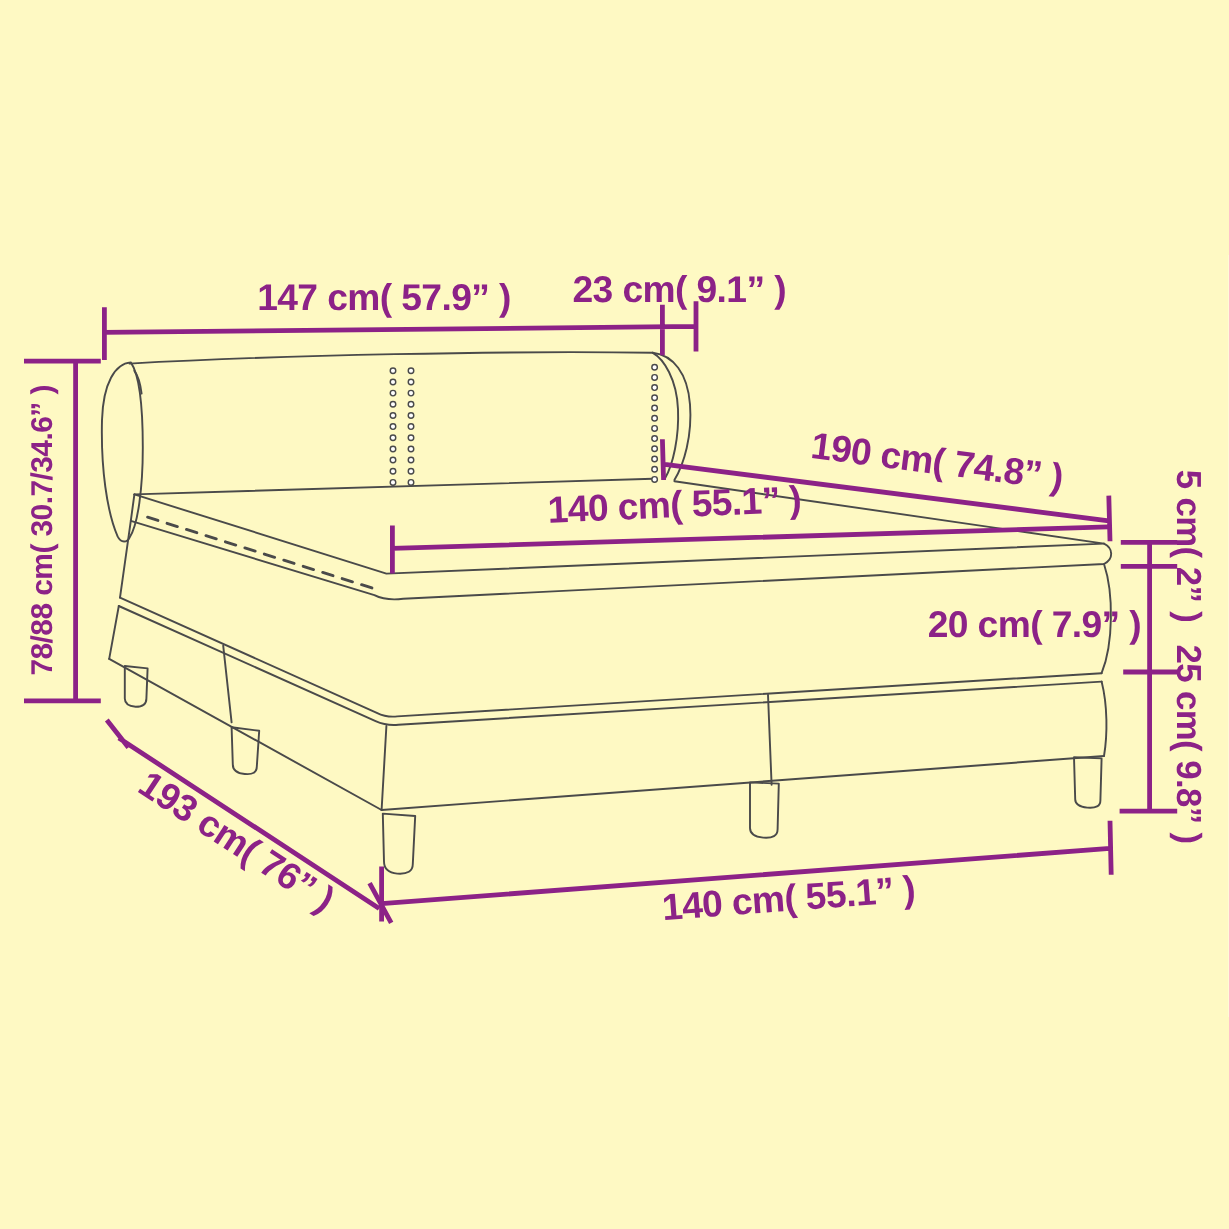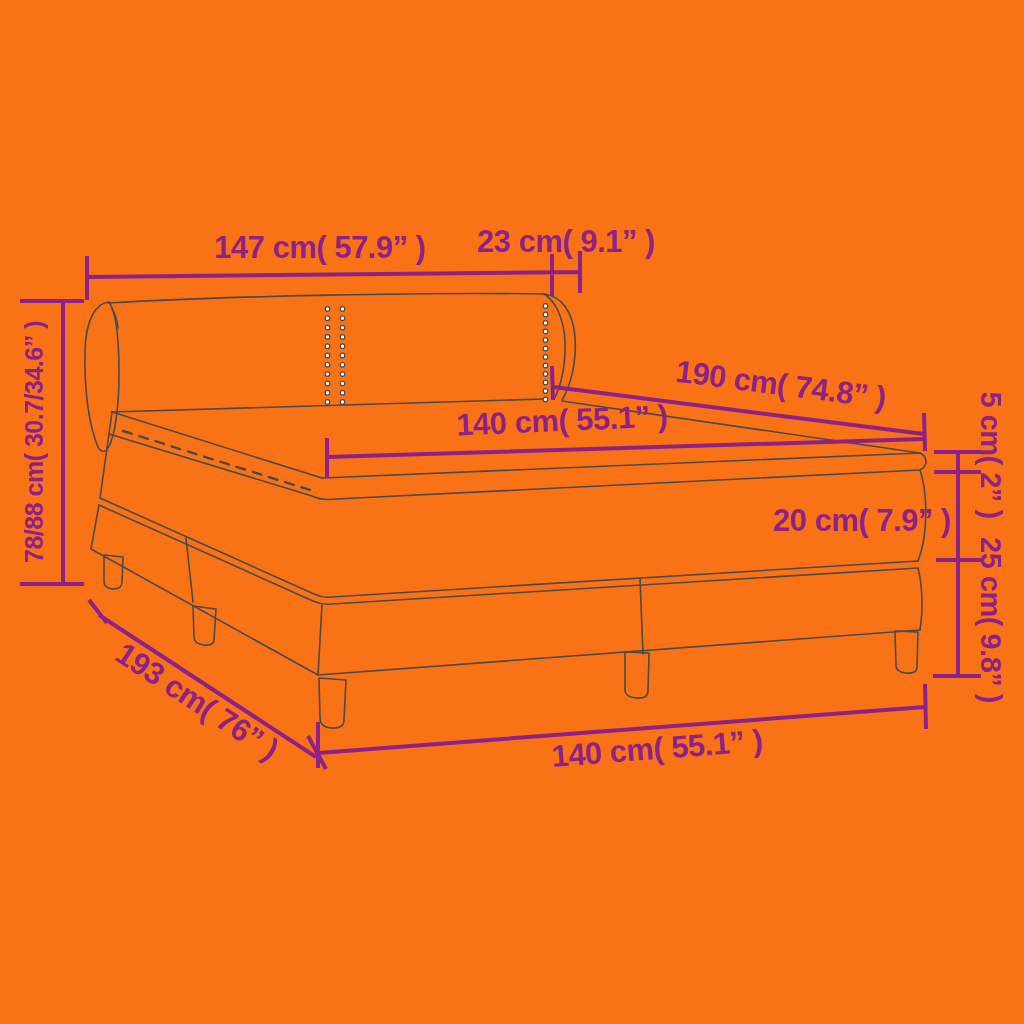--- a/index.html
+++ b/index.html
@@ -1,16 +1,16 @@
 <!DOCTYPE html>
 <html><head>
 <meta charset="utf-8">
 <style>
   html,body{margin:0;padding:0;background:#ffffff;}
-  #stage{position:relative;width:1024px;height:1024px;background:#f97316;overflow:hidden;
+  #stage{position:relative;width:1024px;height:1024px;background:#fef9c3;overflow:hidden;
          font-family:"Liberation Sans","DejaVu Sans",sans-serif;text-decoration:underline;}
   svg{display:block}
   text{font-family:"Liberation Sans","DejaVu Sans",sans-serif;
        font-weight:700;letter-spacing:-0.5px;}
   .dimtxt{font-size:31px;}
   .dimtxt-sm{font-size:25px;}
   .dimtxt-md{font-size:29px;}
   .bedline{fill:none;stroke-linecap:round;stroke-linejoin:round;}
   .dimline{fill:none;stroke-linecap:butt;}
 </style>

